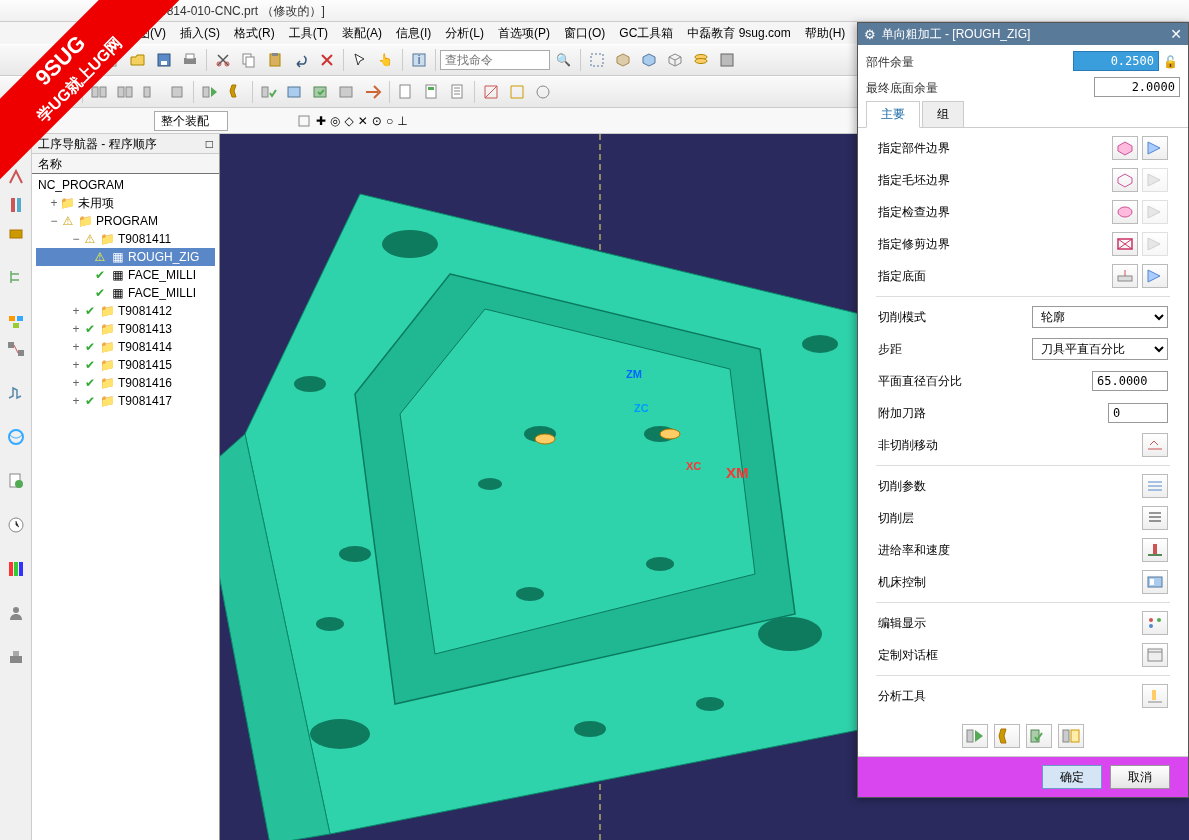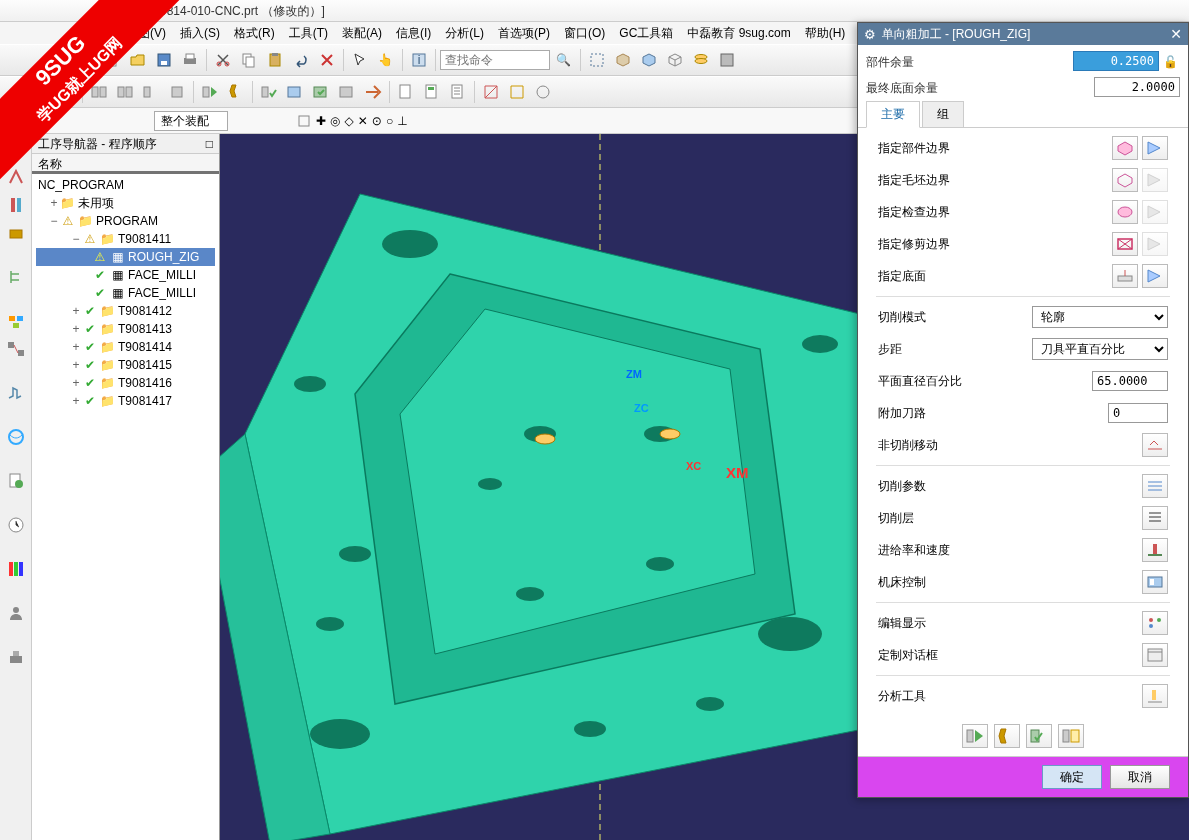--- a/index.html
+++ b/index.html
@@ -12,21 +12,21 @@
 .toolbar .sep{width:1px;height:22px;background:#ccc;margin:0 2px;}
 .toolbar input.search{width:110px;height:20px;border:1px solid #aaa;padding:0 4px;}
 .toolbar-row2{padding-left:2px;}
 .assembly-bar{height:26px;background:#f8f8f8;border-bottom:1px solid #ccc;display:flex;align-items:center;padding-left:40px;gap:4px;}
 .assembly-bar .drop{background:#fff;border:1px solid #aaa;height:20px;padding:0 18px 0 6px;line-height:18px;}
 .main{display:flex;height:calc(840px - 22px - 22px - 32px - 32px - 26px);position:relative;}
 .left-rail{width:32px;background:#f0f0f0;border-right:1px solid #ccc;display:flex;flex-direction:column;align-items:center;padding-top:4px;gap:6px;}
 .left-rail .rail-ico{width:22px;height:22px;display:flex;align-items:center;justify-content:center;}
 .nav-panel{width:188px;background:#fff;border-right:1px solid #999;display:flex;flex-direction:column;}
 .nav-title{height:20px;background:#f0f0f0;border-bottom:1px solid #ccc;padding:0 6px;line-height:20px;display:flex;justify-content:space-between;align-items:center;}
-.nav-header{height:20px;background:#f5f5f5;border-bottom:3px solid #737373;padding-left:6px;line-height:20px;font-weight:normal;}
+.nav-header{height:20px;background:#f5f5f5;border-bottom:1px solid #737373;padding-left:6px;line-height:20px;font-weight:normal;}
 .tree{flex:1;overflow:auto;padding:2px 4px;}
 .tree-row{height:18px;display:flex;align-items:center;white-space:nowrap;overflow:hidden;padding-left:2px;}
 .tree-row.selected{background:#5a87c8;color:#fff;}
 .tree-row .tw{width:12px;text-align:center;color:#666;}
 .tree-row .ico{width:16px;height:16px;margin-right:2px;display:inline-flex;align-items:center;justify-content:center;}
 .viewport{flex:1;background:linear-gradient(180deg,#2a2a5e 0%,#2a2a5e 100%);position:relative;overflow:hidden;}
 .xc{position:absolute;color:#f33;font-weight:bold;font-size:11px;}
 .zc{position:absolute;color:#09f;font-weight:bold;font-size:11px;}
 .zm{position:absolute;color:#06f;font-weight:bold;font-size:11px;}
 .xm{position:absolute;color:#f33;font-weight:bold;font-size:15px;}

